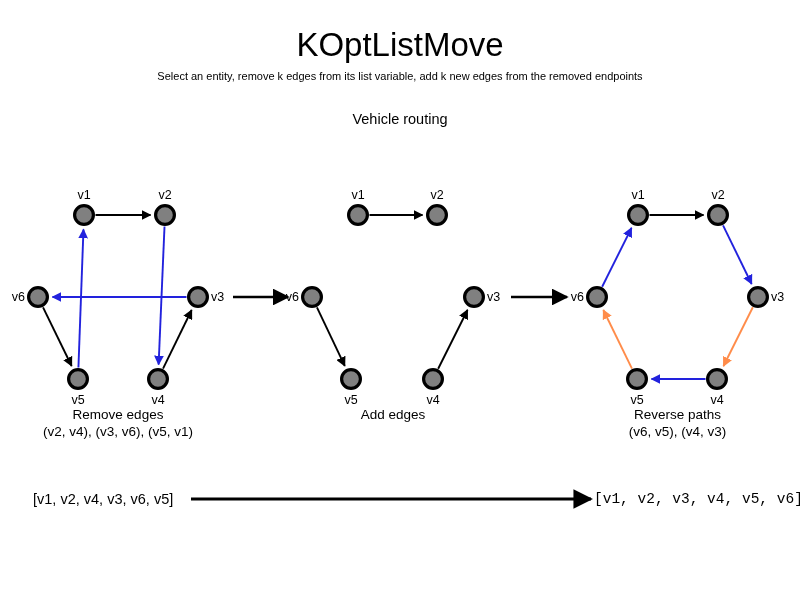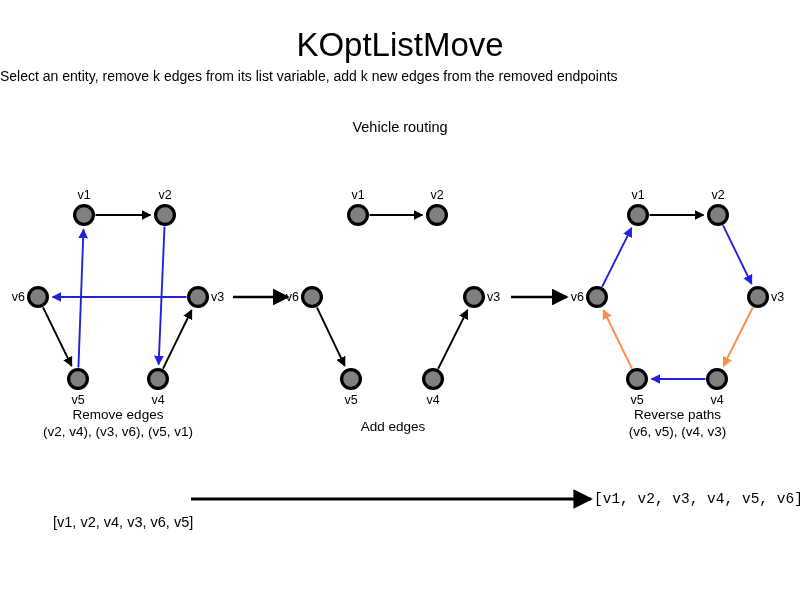--- a/index.html
+++ b/index.html
@@ -29,27 +29,28 @@
     font-size: 33px;
     line-height: 38px;
     font-weight: normal;
     letter-spacing: 0px;
   }
   .subtitle {
     position: absolute;
     left: 0;
     top: 68px;
     width: 800px;
-    font-size: 14px;
+    text-align: center;
+    font-size: 11px;
     line-height: 17px;
   }
   .section-label {
     position: absolute;
     left: 0;
-    top: 118px;
+    top: 110px;
     width: 800px;
     text-align: center;
     font-size: 14.5px;
     line-height: 18px;
   }
   svg.graph-layer {
     position: absolute;
     left: 0;
     top: 0;
     width: 800px;
@@ -199,25 +200,25 @@
     <g id="footer-arrow-group">
         <line x1="191" y1="499" x2="591" y2="499" stroke="#000000" stroke-width="3" marker-end="url(#ah-big)"></line>
       </g>
   </svg>
 
   <div class="panel-caption" id="caption-remove" style="top: 406px; left: -82px; width: 400px;">
     <span class="caption-title">Remove edges</span>
     <span class="caption-detail">(v2, v4), (v3, v6), (v5, v1)</span>
   </div>
 
-  <div class="panel-caption" id="caption-add" style="top: 406px; left: 193px; width: 400px; margin-top: 12px;">
+  <div class="panel-caption" id="caption-add" style="top: 406px; left: 193px; width: 400px;">
     <span class="caption-title">Add edges</span>
   </div>
 
   <div class="panel-caption" id="caption-reverse" style="top: 406px; left: 477.5px; width: 400px;">
     <span class="caption-title">Reverse paths</span>
     <span class="caption-detail">(v6, v5), (v4, v3)</span>
   </div>
 
-  <div class="list-text" id="list-before" style="left: 33px; top: 513px; margin-left: 20px;">[v1, v2, v4, v3, v6, v5]</div>
+  <div class="list-text" id="list-before" style="left: 33px; top: 490px;">[v1, v2, v4, v3, v6, v5]</div>
   <div class="list-text" id="list-after" style="left: 594px; top: 490px; font-family: Liberation Mono, monospace;">[v1, v2, v3, v4, v5, v6]</div>
 
 </div>
 
 </body></html>

